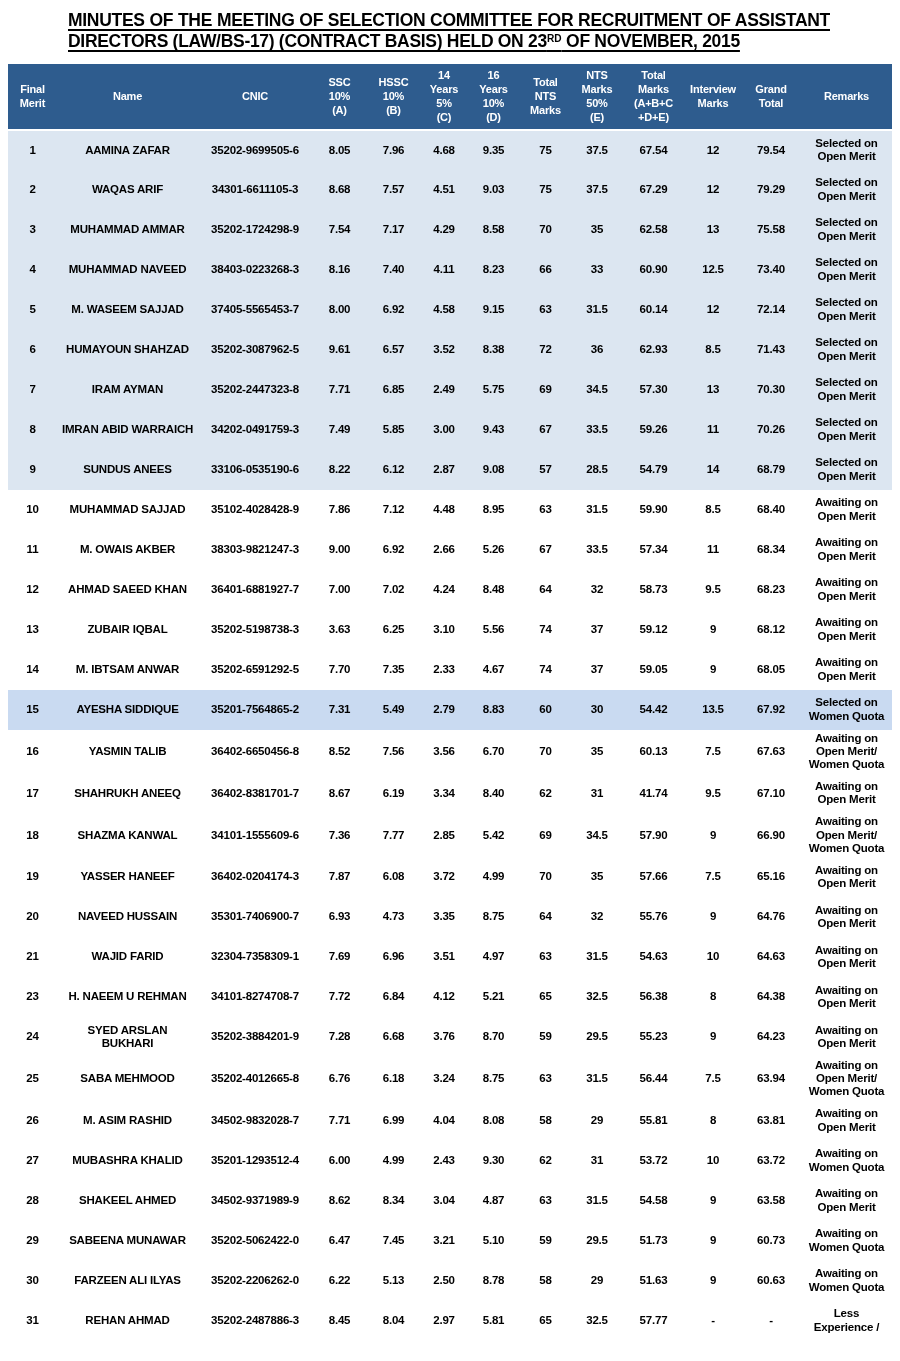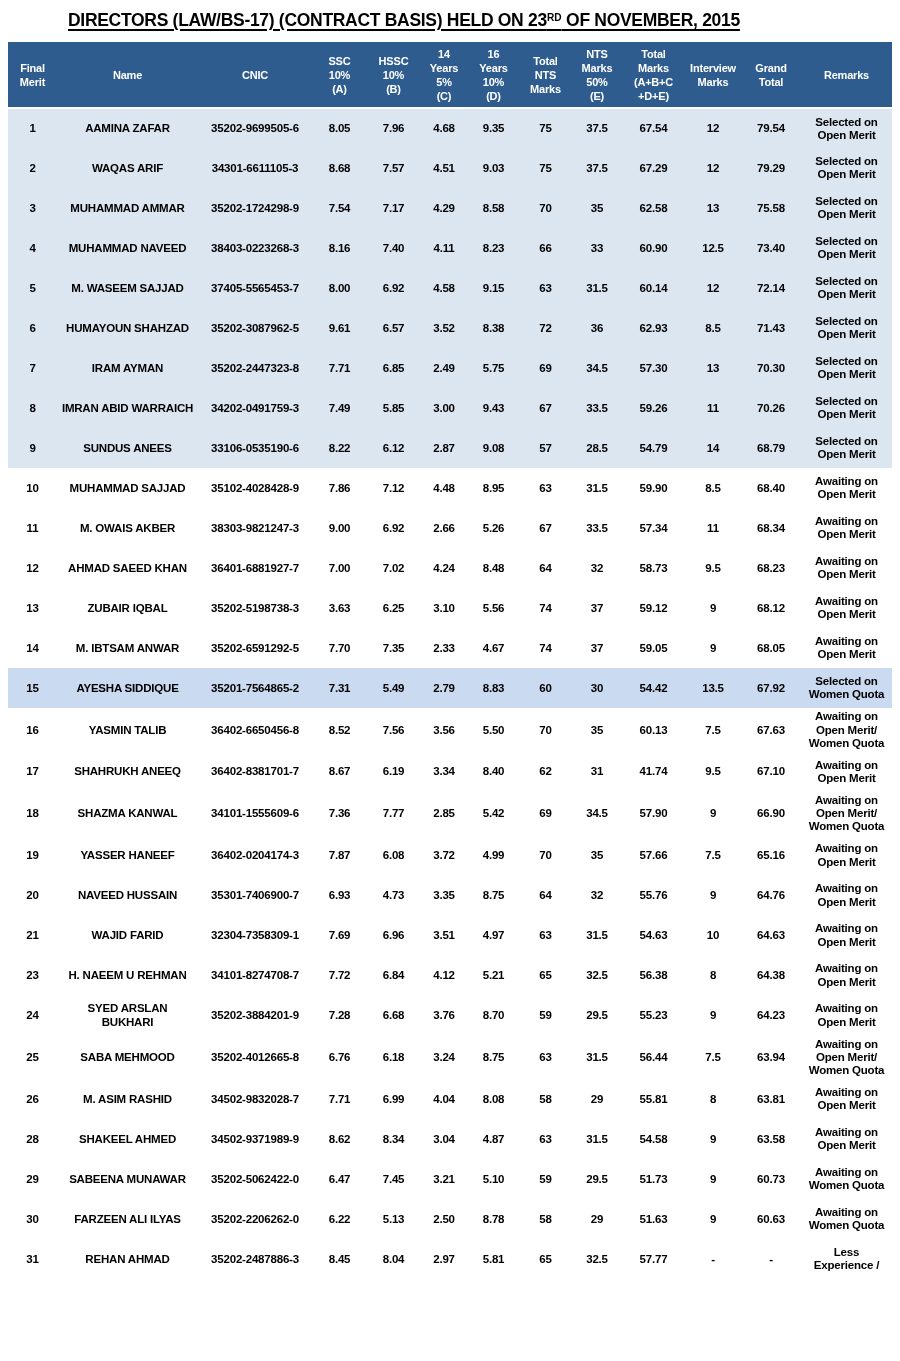--- a/index.html
+++ b/index.html
@@ -82,20 +82,21 @@
   }
   tr.band td { background: var(--band-bg); }
   tr.highlight td { background: var(--highlight-bg); }
   tr.plain td { background: #ffffff; }
 </style>
 </head>
 <body>
 
 <div>
   <div class="title-block">
+    <div class="title-line justified">MINUTES OF THE MEETING OF SELECTION COMMITTEE FOR RECRUITMENT OF ASSISTANT</div>
     <div class="title-line"><span>DIRECTORS (LAW/BS-17) (CONTRACT BASIS) HELD ON 23</span><sup>RD</sup><span> OF NOVEMBER, 2015</span></div>
   </div>
 
   <table class="merit">
     <colgroup>
       <col>
         <col>
         <col>
         <col>
         <col>
@@ -387,21 +388,21 @@
           <td>Selected on
 Women Quota</td>
         </tr>
         <tr class="plain">
           <td>16</td>
           <td>YASMIN TALIB</td>
           <td>36402-6650456-8</td>
           <td>8.52</td>
           <td>7.56</td>
           <td>3.56</td>
-          <td>5.50</td>
+          <td>6.70</td>
           <td>70</td>
           <td>35</td>
           <td>60.13</td>
           <td>7.5</td>
           <td>67.63</td>
           <td>Awaiting on
 Open Merit/
 Women Quota</td>
         </tr>
         <tr class="plain">
@@ -543,20 +544,36 @@
           <td>6.99</td>
           <td>4.04</td>
           <td>8.08</td>
           <td>58</td>
           <td>29</td>
           <td>55.81</td>
           <td>8</td>
           <td>63.81</td>
           <td>Awaiting on
 Open Merit</td>
+        </tr>
+        <tr class="plain">
+          <td>27</td>
+          <td>MUBASHRA KHALID</td>
+          <td>35201-1293512-4</td>
+          <td>6.00</td>
+          <td>4.99</td>
+          <td>2.43</td>
+          <td>9.30</td>
+          <td>62</td>
+          <td>31</td>
+          <td>53.72</td>
+          <td>10</td>
+          <td>63.72</td>
+          <td>Awaiting on
+Women Quota</td>
         </tr>
         <tr class="plain">
           <td>28</td>
           <td>SHAKEEL AHMED</td>
           <td>34502-9371989-9</td>
           <td>8.62</td>
           <td>8.34</td>
           <td>3.04</td>
           <td>4.87</td>
           <td>63</td>

